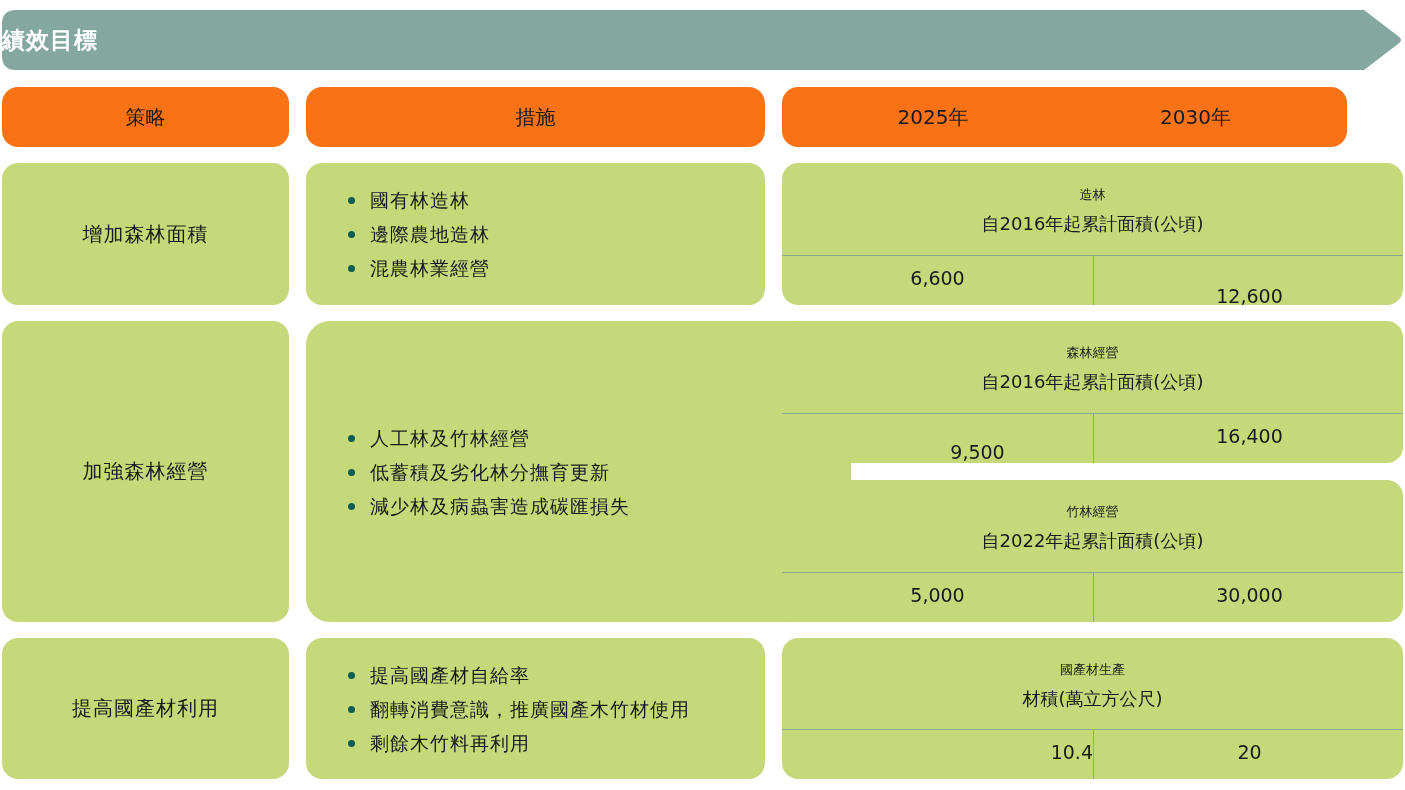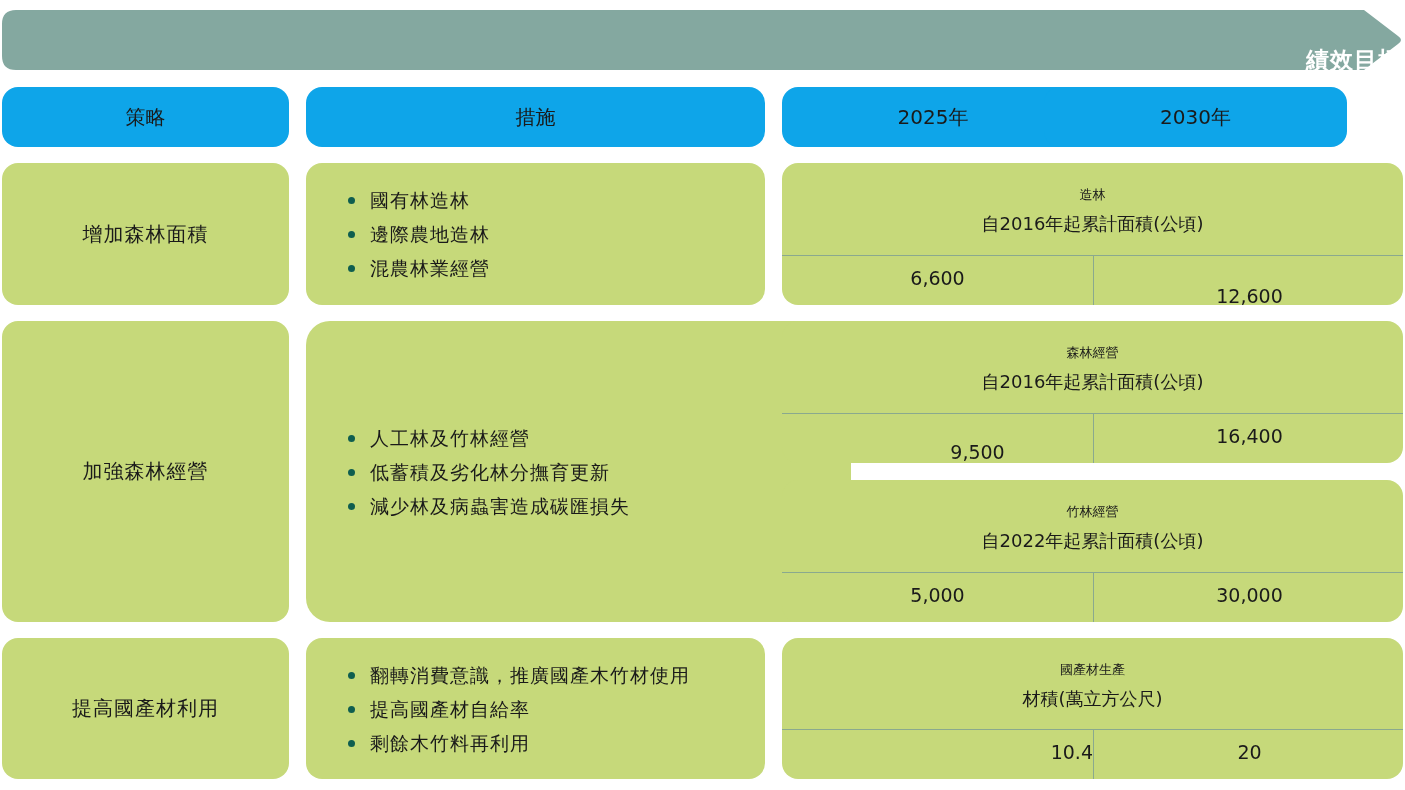--- a/index.html
+++ b/index.html
@@ -1,22 +1,22 @@
 <!DOCTYPE html>
 <html><head>
 <meta charset="utf-8">
 <style>
   html, body { margin:0; padding:0; background:#ffffff; }
   body { width:1405px; height:790px; position:relative; overflow:hidden;
          font-family: "DejaVu Sans", "Liberation Sans", sans-serif; color:#1a1a1a; }
   .banner { position:absolute; left:2px; top:10px; width:1400px; height:60px; }
   .banner svg { position:absolute; left:0; top:0; }
   .banner-title { position:absolute; left:0; top:0; width:1400px; height:52px; line-height:60px;
-                  text-align:right; color:#ffffff; font-size:23px; font-weight:bold; letter-spacing:1px;margin-top:20px; }
-  .hdr { position:absolute; top:87px; height:60px; background:#0ea5e9; border-radius:16px;
+                  text-align:left; color:#ffffff; font-size:23px; font-weight:bold; letter-spacing:1px; }
+  .hdr { position:absolute; top:87px; height:60px; background:#f97316; border-radius:16px;
          display:flex; align-items:center; justify-content:center; font-size:20px; color:#1a1a1a; }
   .box { position:absolute; background:#c6d97a; border-radius:16px; }
   .strategy { display:flex; align-items:center; justify-content:center; font-size:20px; letter-spacing:1px; }
   .measures { display:flex; align-items:center; }
   .measures ul { list-style:none; margin:8px; padding:0 0 0 56px; }
   .measures li { position:relative; font-size:19px; line-height:34px; letter-spacing:1px; }
   .measures li .bullet { position:absolute; left:-22px; top:14px; width:7px; height:7px; border-radius:50%; background:#0f5e4f; }
   .target { overflow:hidden; }
   .target .t-head { position:absolute; left:0; top:0; width:100%; text-align:center; }
   .target .t-title { font-size:13px; margin-top:18px; line-height:28px; }
@@ -84,22 +84,22 @@
   </div>
   <div class="t-line" style="top:92px;"></div>
   <div class="t-vline" style="top:92px;height:50px;"></div>
   <div class="t-val" style="left:0;top:104px;">5,000</div>
   <div class="t-val" style="left:312px;top:104px;">30,000</div>
 </div>
 
 <div class="box strategy" style="left:2px;top:638px;width:287px;height:141px;">提高國產材利用</div>
 <div class="box measures" style="left:306px;top:638px;width:459px;height:141px;">
   <ul>
+    <li><span class="bullet"></span><span>提高國產材自給率</span></li>
     <li><span class="bullet"></span><span>翻轉消費意識，推廣國產木竹材使用</span></li>
-    <li><span class="bullet"></span><span>提高國產材自給率</span></li>
     <li><span class="bullet"></span><span>剩餘木竹料再利用</span></li>
   </ul>
 </div>
 <div class="box target" style="left:782px;top:638px;width:621px;height:141px;">
   <div class="t-head">
     <div class="t-title">國產材生產</div>
     <div class="t-unit">材積(萬立方公尺)</div>
   </div>
   <div class="t-line" style="top:91px;"></div>
   <div class="t-vline" style="top:91px;height:50px;"></div>

